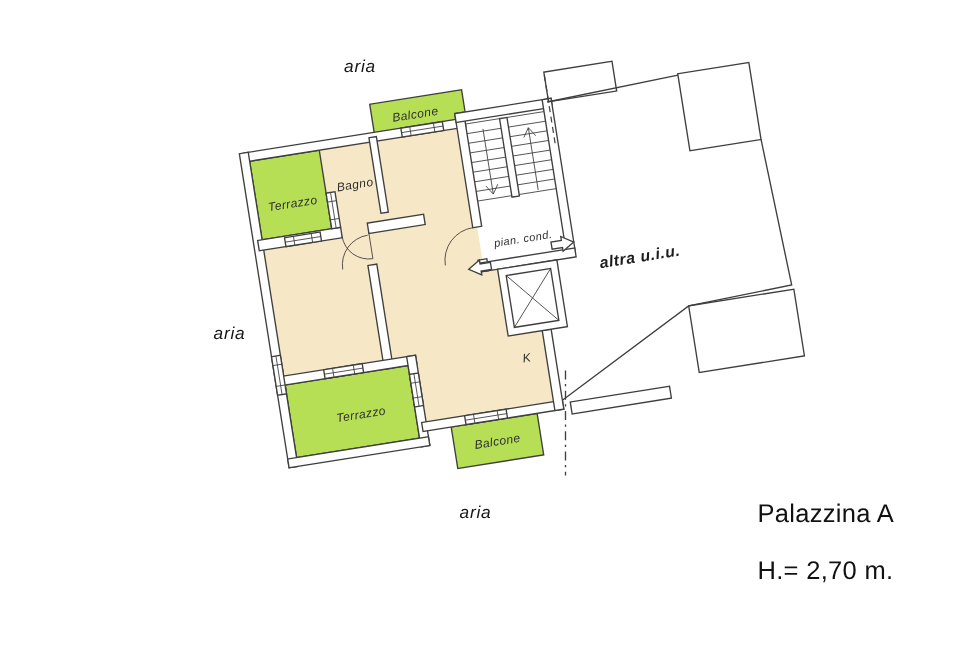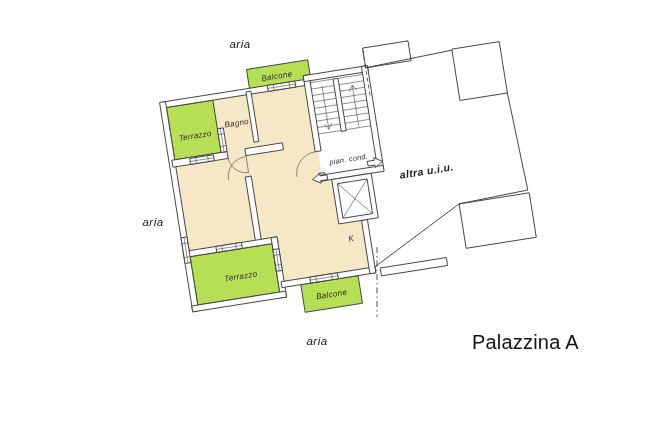--- a/index.html
+++ b/index.html
@@ -26,22 +26,22 @@
   }
   .lbl-small{font-size:7.3px;}
   .lbl-bold{font-size:10.5px;font-weight:bold;fill:#1c1c1c;letter-spacing:.4px;}
   .aria{
     font-family:"Liberation Sans",sans-serif;
     font-style:italic;font-size:11.5px;fill:#161616;
     text-anchor:middle;letter-spacing:.5px;
   }
   
   .caption{
-    position:absolute;left:472px;top:333px;
-    font-size:20px;line-height:19px;color:var(--text,#111);
+    position:absolute;left:505px;top:333px;
+    font-size:17px;line-height:19px;color:var(--text,#111);
     letter-spacing:.2px;
   }
   .cap-gap{height:19px;}
 </style>
 </head>
 <body>
 
 <div class="stage">
 <svg width="650" height="448" viewBox="0 0 650 448">
 
@@ -154,14 +154,15 @@
   <path class="dashdot" d="M377,247 V317"></path>
 
   <text class="aria" x="240" y="48">aria</text>
   <text class="aria" x="153" y="226">aria</text>
   <text class="aria" x="317" y="345">aria</text>
 </svg>
 
 <div class="caption">
   <div>Palazzina A</div>
   <div class="cap-gap"></div>
+  <div>H.= 2,70 m.</div>
 </div>
 </div>
 
 </body></html>

